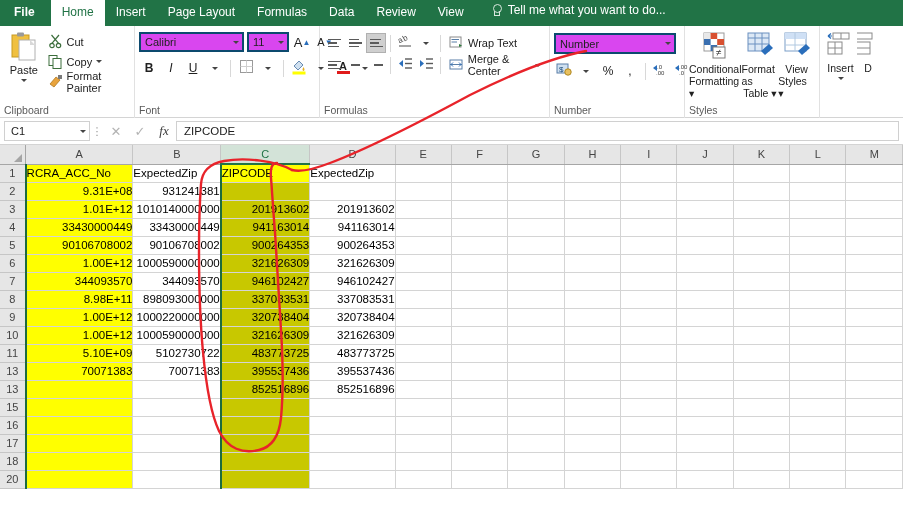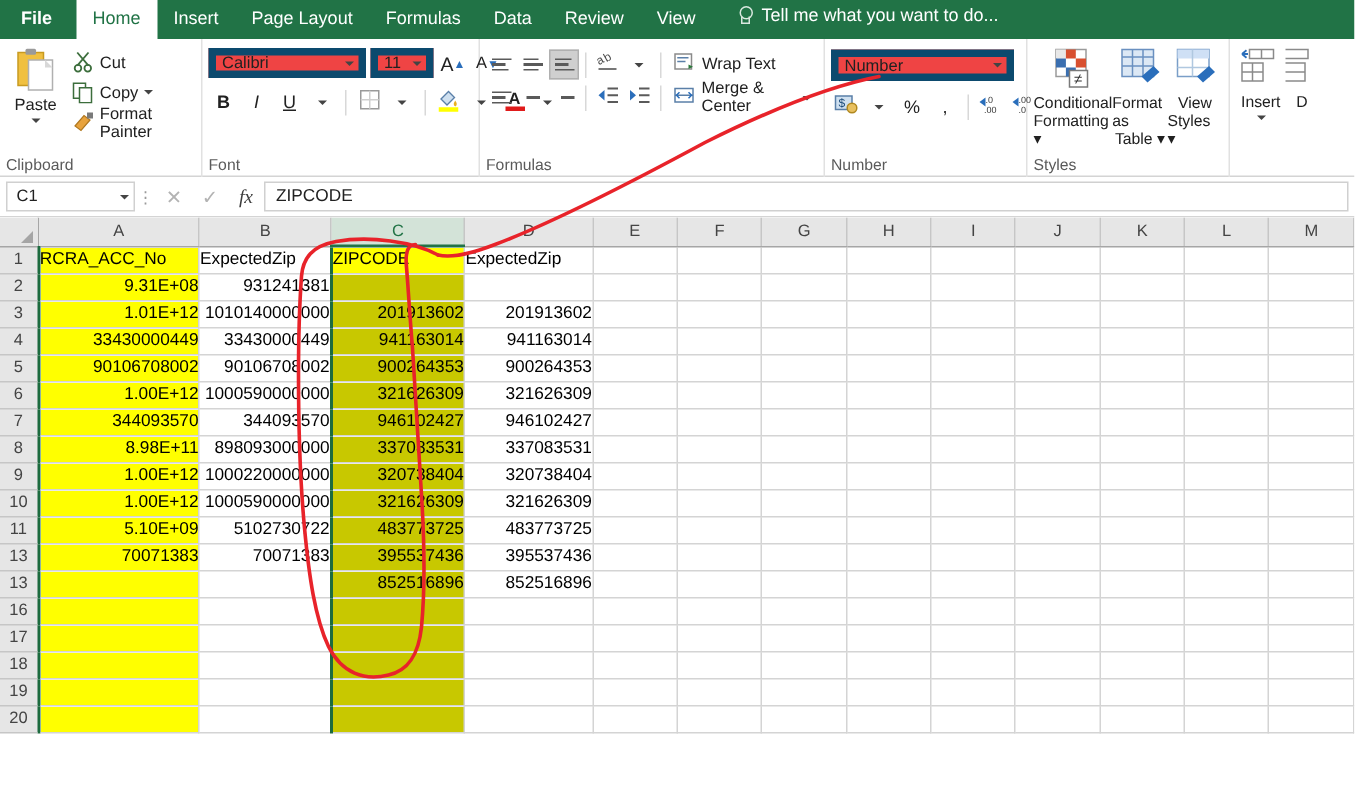--- a/index.html
+++ b/index.html
@@ -91,21 +91,21 @@
   .caret-dn { width:0;height:0;border-left:3.5px solid transparent;border-right:3.5px solid transparent;border-top:3.5px solid #444; margin-top:3px;}
   .cb-items { display:flex; flex-direction:column; gap:3px; padding-top:4px; padding-left:4px;}
   .cb-item { display:flex; align-items:center; gap:4px; font-size:11px; color:#212121; height:17px; cursor:default;}
   .mini-ico{ width:15px;height:15px; position:relative; display:inline-block;}
 
   
   .g-font { width:185px; }
   .fontrow1 { display:flex; align-items:center; gap:3px; padding-top:3px; }
   .fontrow2 { display:flex; align-items:center; gap:2px; padding-top:6px; }
   .combo {
-    height:20px; border:5px solid #0c4a6e; background:#ef4444;
+    height:20px; border:2px solid #0c4a6e; background:#d946ef;
     display:flex; align-items:center; justify-content:space-between;
     padding:0 3px 0 4px; font-size:11px; color:#212121; cursor:default;
   }
   .combo .cv{ overflow:hidden; white-space:nowrap; }
   .combo .ar{ width:0;height:0;border-left:3px solid transparent;border-right:3px solid transparent;border-top:3.5px solid #444; margin-left:4px;}
   .font-name { width:105px; }
   .font-size { width:42px; }
   .btn {
     min-width:20px; height:20px; display:flex; align-items:center; justify-content:center;
     font-size:12px; color:#212121; cursor:default; border:1px solid transparent;
@@ -805,20 +805,36 @@
           <td class="cell num" style="width: 58px;"></td>
           <td class="cell num" style="width: 58px;"></td>
           <td class="cell num" style="width: 58px;"></td>
           <td class="cell num" style="width: 58px;"></td>
           <td class="cell num" style="width: 58px;"></td>
           <td class="cell num" style="width: 58px;"></td>
           <td class="cell num" style="width: 58px;"></td>
           <td class="cell num" style="width: 58px;"></td>
         </tr>
         <tr>
+          <td class="rowhead">15</td>
+          <td class="cell num yellowcol colA" style="width: 108px;"></td>
+          <td class="cell num" style="width: 88px;"></td>
+          <td class="cell num olivecol selcolC" style="width: 90px;"></td>
+          <td class="cell num" style="width: 86px;"></td>
+          <td class="cell num" style="width: 58px;"></td>
+          <td class="cell num" style="width: 58px;"></td>
+          <td class="cell num" style="width: 58px;"></td>
+          <td class="cell num" style="width: 58px;"></td>
+          <td class="cell num" style="width: 58px;"></td>
+          <td class="cell num" style="width: 58px;"></td>
+          <td class="cell num" style="width: 58px;"></td>
+          <td class="cell num" style="width: 58px;"></td>
+          <td class="cell num" style="width: 58px;"></td>
+        </tr>
+        <tr>
           <td class="rowhead">16</td>
           <td class="cell num yellowcol colA" style="width: 108px;"></td>
           <td class="cell num" style="width: 88px;"></td>
           <td class="cell num olivecol selcolC" style="width: 90px;"></td>
           <td class="cell num" style="width: 86px;"></td>
           <td class="cell num" style="width: 58px;"></td>
           <td class="cell num" style="width: 58px;"></td>
           <td class="cell num" style="width: 58px;"></td>
           <td class="cell num" style="width: 58px;"></td>
           <td class="cell num" style="width: 58px;"></td>
@@ -838,36 +854,20 @@
           <td class="cell num" style="width: 58px;"></td>
           <td class="cell num" style="width: 58px;"></td>
           <td class="cell num" style="width: 58px;"></td>
           <td class="cell num" style="width: 58px;"></td>
           <td class="cell num" style="width: 58px;"></td>
           <td class="cell num" style="width: 58px;"></td>
           <td class="cell num" style="width: 58px;"></td>
         </tr>
         <tr>
           <td class="rowhead">18</td>
-          <td class="cell num yellowcol colA" style="width: 108px;"></td>
-          <td class="cell num" style="width: 88px;"></td>
-          <td class="cell num olivecol selcolC" style="width: 90px;"></td>
-          <td class="cell num" style="width: 86px;"></td>
-          <td class="cell num" style="width: 58px;"></td>
-          <td class="cell num" style="width: 58px;"></td>
-          <td class="cell num" style="width: 58px;"></td>
-          <td class="cell num" style="width: 58px;"></td>
-          <td class="cell num" style="width: 58px;"></td>
-          <td class="cell num" style="width: 58px;"></td>
-          <td class="cell num" style="width: 58px;"></td>
-          <td class="cell num" style="width: 58px;"></td>
-          <td class="cell num" style="width: 58px;"></td>
-        </tr>
-        <tr>
-          <td class="rowhead">19</td>
           <td class="cell num yellowcol colA" style="width: 108px;"></td>
           <td class="cell num" style="width: 88px;"></td>
           <td class="cell num olivecol selcolC" style="width: 90px;"></td>
           <td class="cell num" style="width: 86px;"></td>
           <td class="cell num" style="width: 58px;"></td>
           <td class="cell num" style="width: 58px;"></td>
           <td class="cell num" style="width: 58px;"></td>
           <td class="cell num" style="width: 58px;"></td>
           <td class="cell num" style="width: 58px;"></td>
           <td class="cell num" style="width: 58px;"></td>

